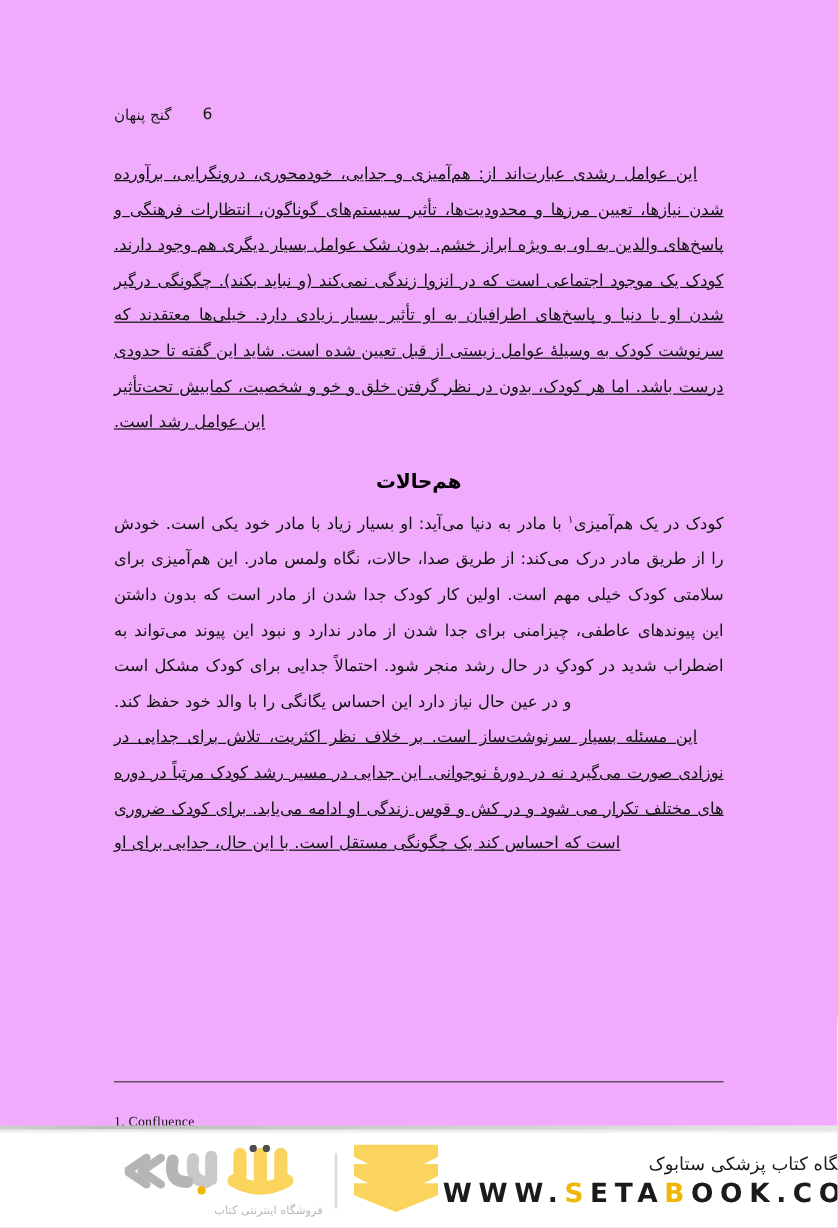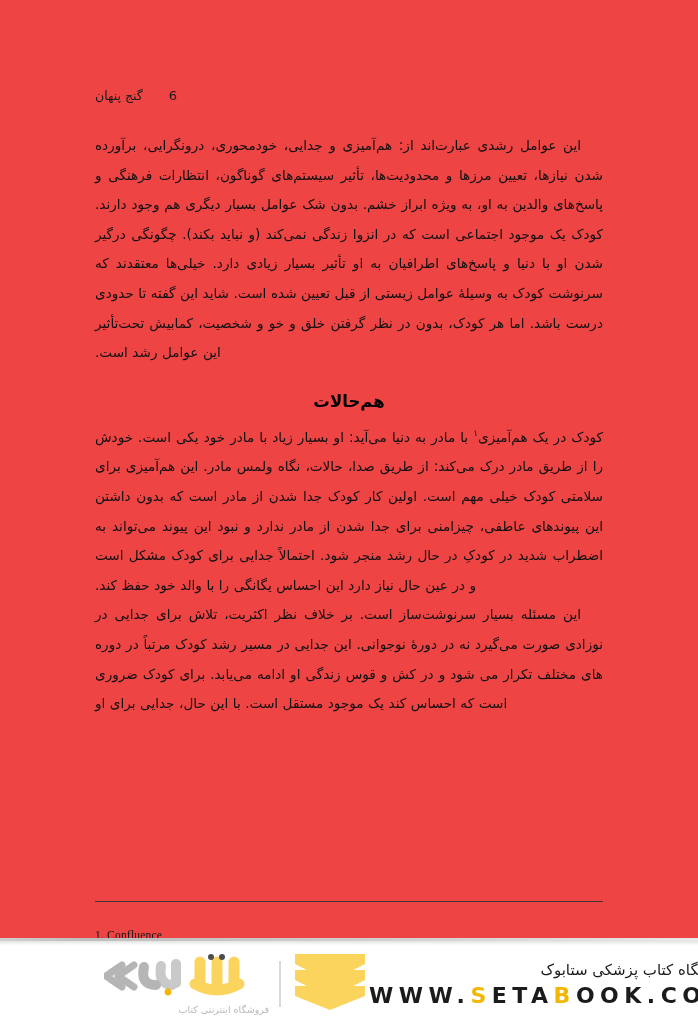--- a/index.html
+++ b/index.html
@@ -9,21 +9,21 @@
     background: #ffffff;
   }
   body {
     font-family: "DejaVu Sans", "Liberation Sans", sans-serif;
   }
   .page {
     position: relative;
     width: 698px;
     height: 1023px;
     margin: 0 auto;
-    background: #ef4444;
+    background: #f0abfc;
     overflow: hidden;
     box-sizing: border-box;
   }
 
   
   .running-head {
     position: absolute;
     top: 84px;
     right: 95px;
     left: 95px;
@@ -63,20 +63,21 @@
     margin: 0 0 0 0;
     text-align: justify;
     text-align-last: left;
     word-spacing: 0.2px;
   }
   .para + .para {
     margin-top: 0;
   }
   .para.indent {
     text-indent: 22px;
+    text-decoration: underline;
   }
   .para .fn-ref {
     font-size: 9px;
     vertical-align: super;
     line-height: 0;
   }
 
   
   .section-heading {
     font-size: 16.5px;
@@ -215,21 +216,21 @@
 
   <div class="textblock">
 
 
     <p class="para indent">این عوامل رشدی عبارت‌اند از: هم‌آمیزی و جدایی، خودمحوری، درونگرایی، برآورده شدن نیازها، تعیین مرزها و محدودیت‌ها، تأثیر سیستم‌های گوناگون، انتظارات فرهنگی و پاسخ‌های والدین به او، به ویژه ابراز خشم. بدون شک عوامل بسیار دیگری هم وجود دارند. کودک یک موجود اجتماعی است که در انزوا زندگی نمی‌کند (و نباید بکند). چگونگی درگیر شدن او با دنیا و پاسخ‌های اطرافیان به او تأثیر بسیار زیادی دارد. خیلی‌ها معتقدند که سرنوشت کودک به وسیلۀ عوامل زیستی از قبل تعیین شده است. شاید این گفته تا حدودی درست باشد. اما هر کودک، بدون در نظر گرفتن خلق و خو و شخصیت، کمابیش تحت‌تأثیر این عوامل رشد است.</p>
 
     <h2 class="section-heading">هم‌حالات</h2>
 
     <p class="para"><span>کودک در یک هم‌آمیزی</span><span class="fn-ref">۱</span><span> با مادر به دنیا می‌آید: او بسیار زیاد با مادر خود یکی است. خودش را از طریق مادر درک می‌کند: از طریق صدا، حالات، نگاه ولمس مادر. این هم‌آمیزی برای سلامتی کودک خیلی مهم است. اولین کار کودک جدا شدن از مادر است که بدون داشتن این پیوندهای عاطفی، چیزامنی برای جدا شدن از مادر ندارد و نبود این پیوند می‌تواند به اضطراب شدید در کودکِ در حال رشد منجر شود. احتمالاً جدایی برای کودک مشکل است و در عین حال نیاز دارد این احساس یگانگی را با والد خود حفظ کند.</span></p>
 
-    <p class="para indent">این مسئله بسیار سرنوشت‌ساز است. بر خلاف نظر اکثریت، تلاش برای جدایی در نوزادی صورت می‌گیرد نه در دورۀ نوجوانی. این جدایی در مسیر رشد کودک مرتباً در دوره های مختلف تکرار می شود و در کش و قوس زندگی او ادامه می‌یابد. برای کودک ضروری است که احساس کند یک موجود مستقل است. با این حال، جدایی برای او</p>
+    <p class="para indent">این مسئله بسیار سرنوشت‌ساز است. بر خلاف نظر اکثریت، تلاش برای جدایی در نوزادی صورت می‌گیرد نه در دورۀ نوجوانی. این جدایی در مسیر رشد کودک مرتباً در دوره های مختلف تکرار می شود و در کش و قوس زندگی او ادامه می‌یابد. برای کودک ضروری است که احساس کند یک چگونگی مستقل است. با این حال، جدایی برای او</p>
   </div>
 
   <div class="footnote-area">
     <div class="footnote-rule"></div>
     <div class="footnote-item">1. Confluence</div>
   </div>
 
   <div class="footer-sep"></div>
 
   <div class="footer">

